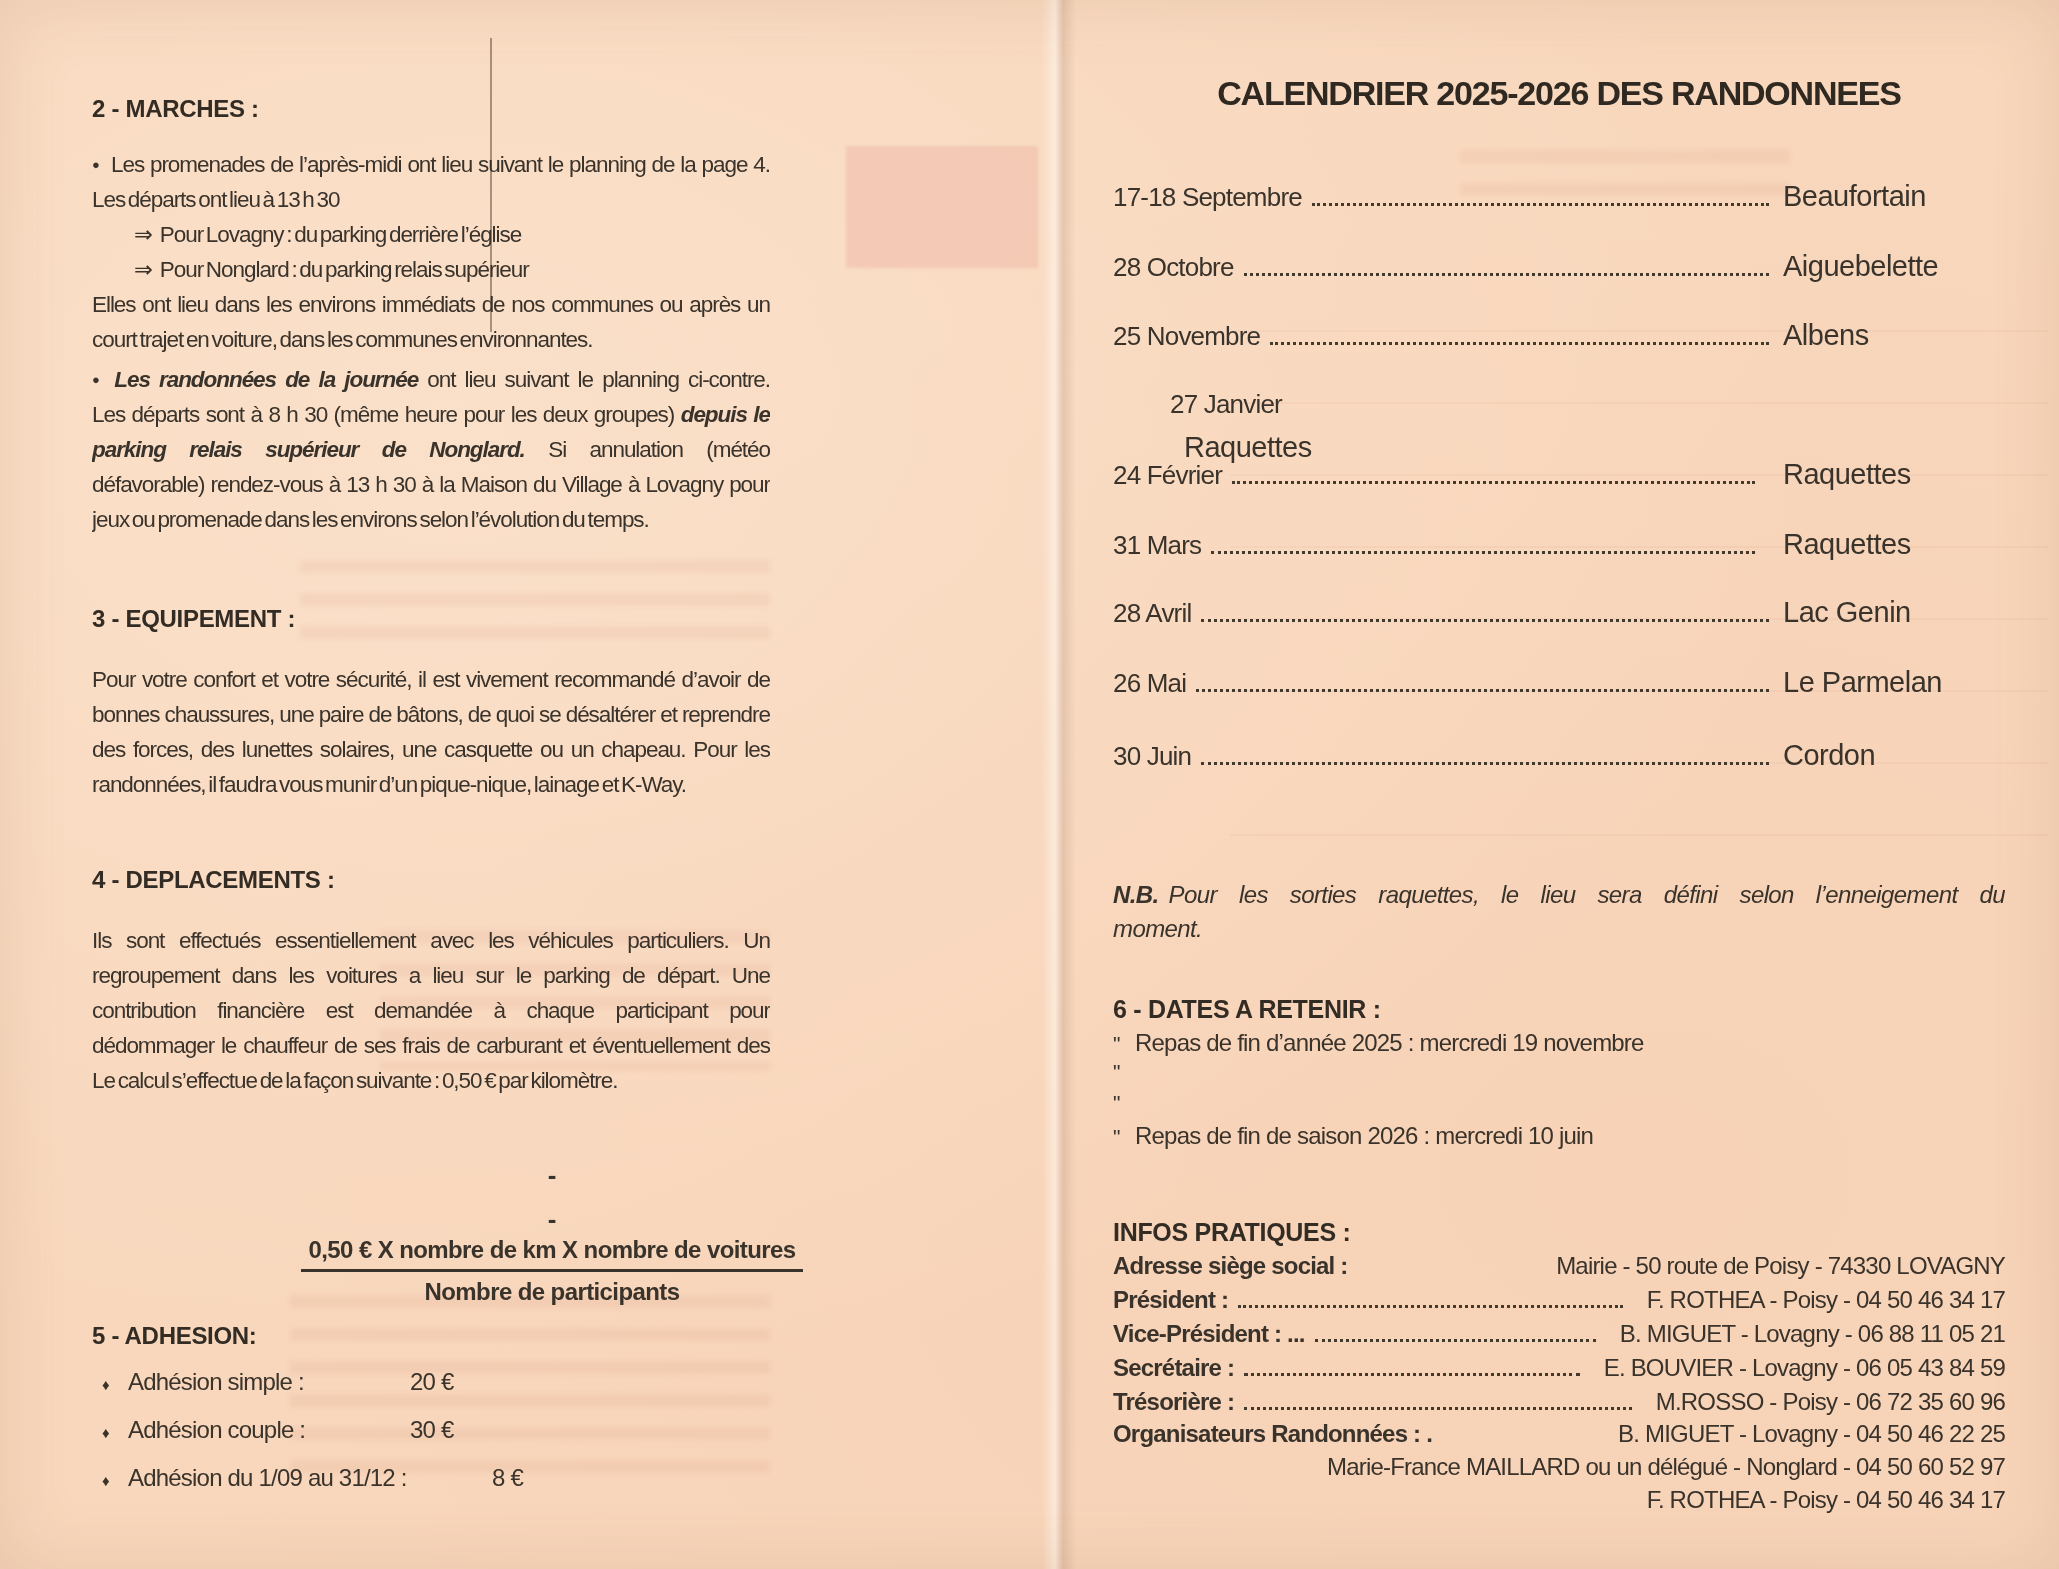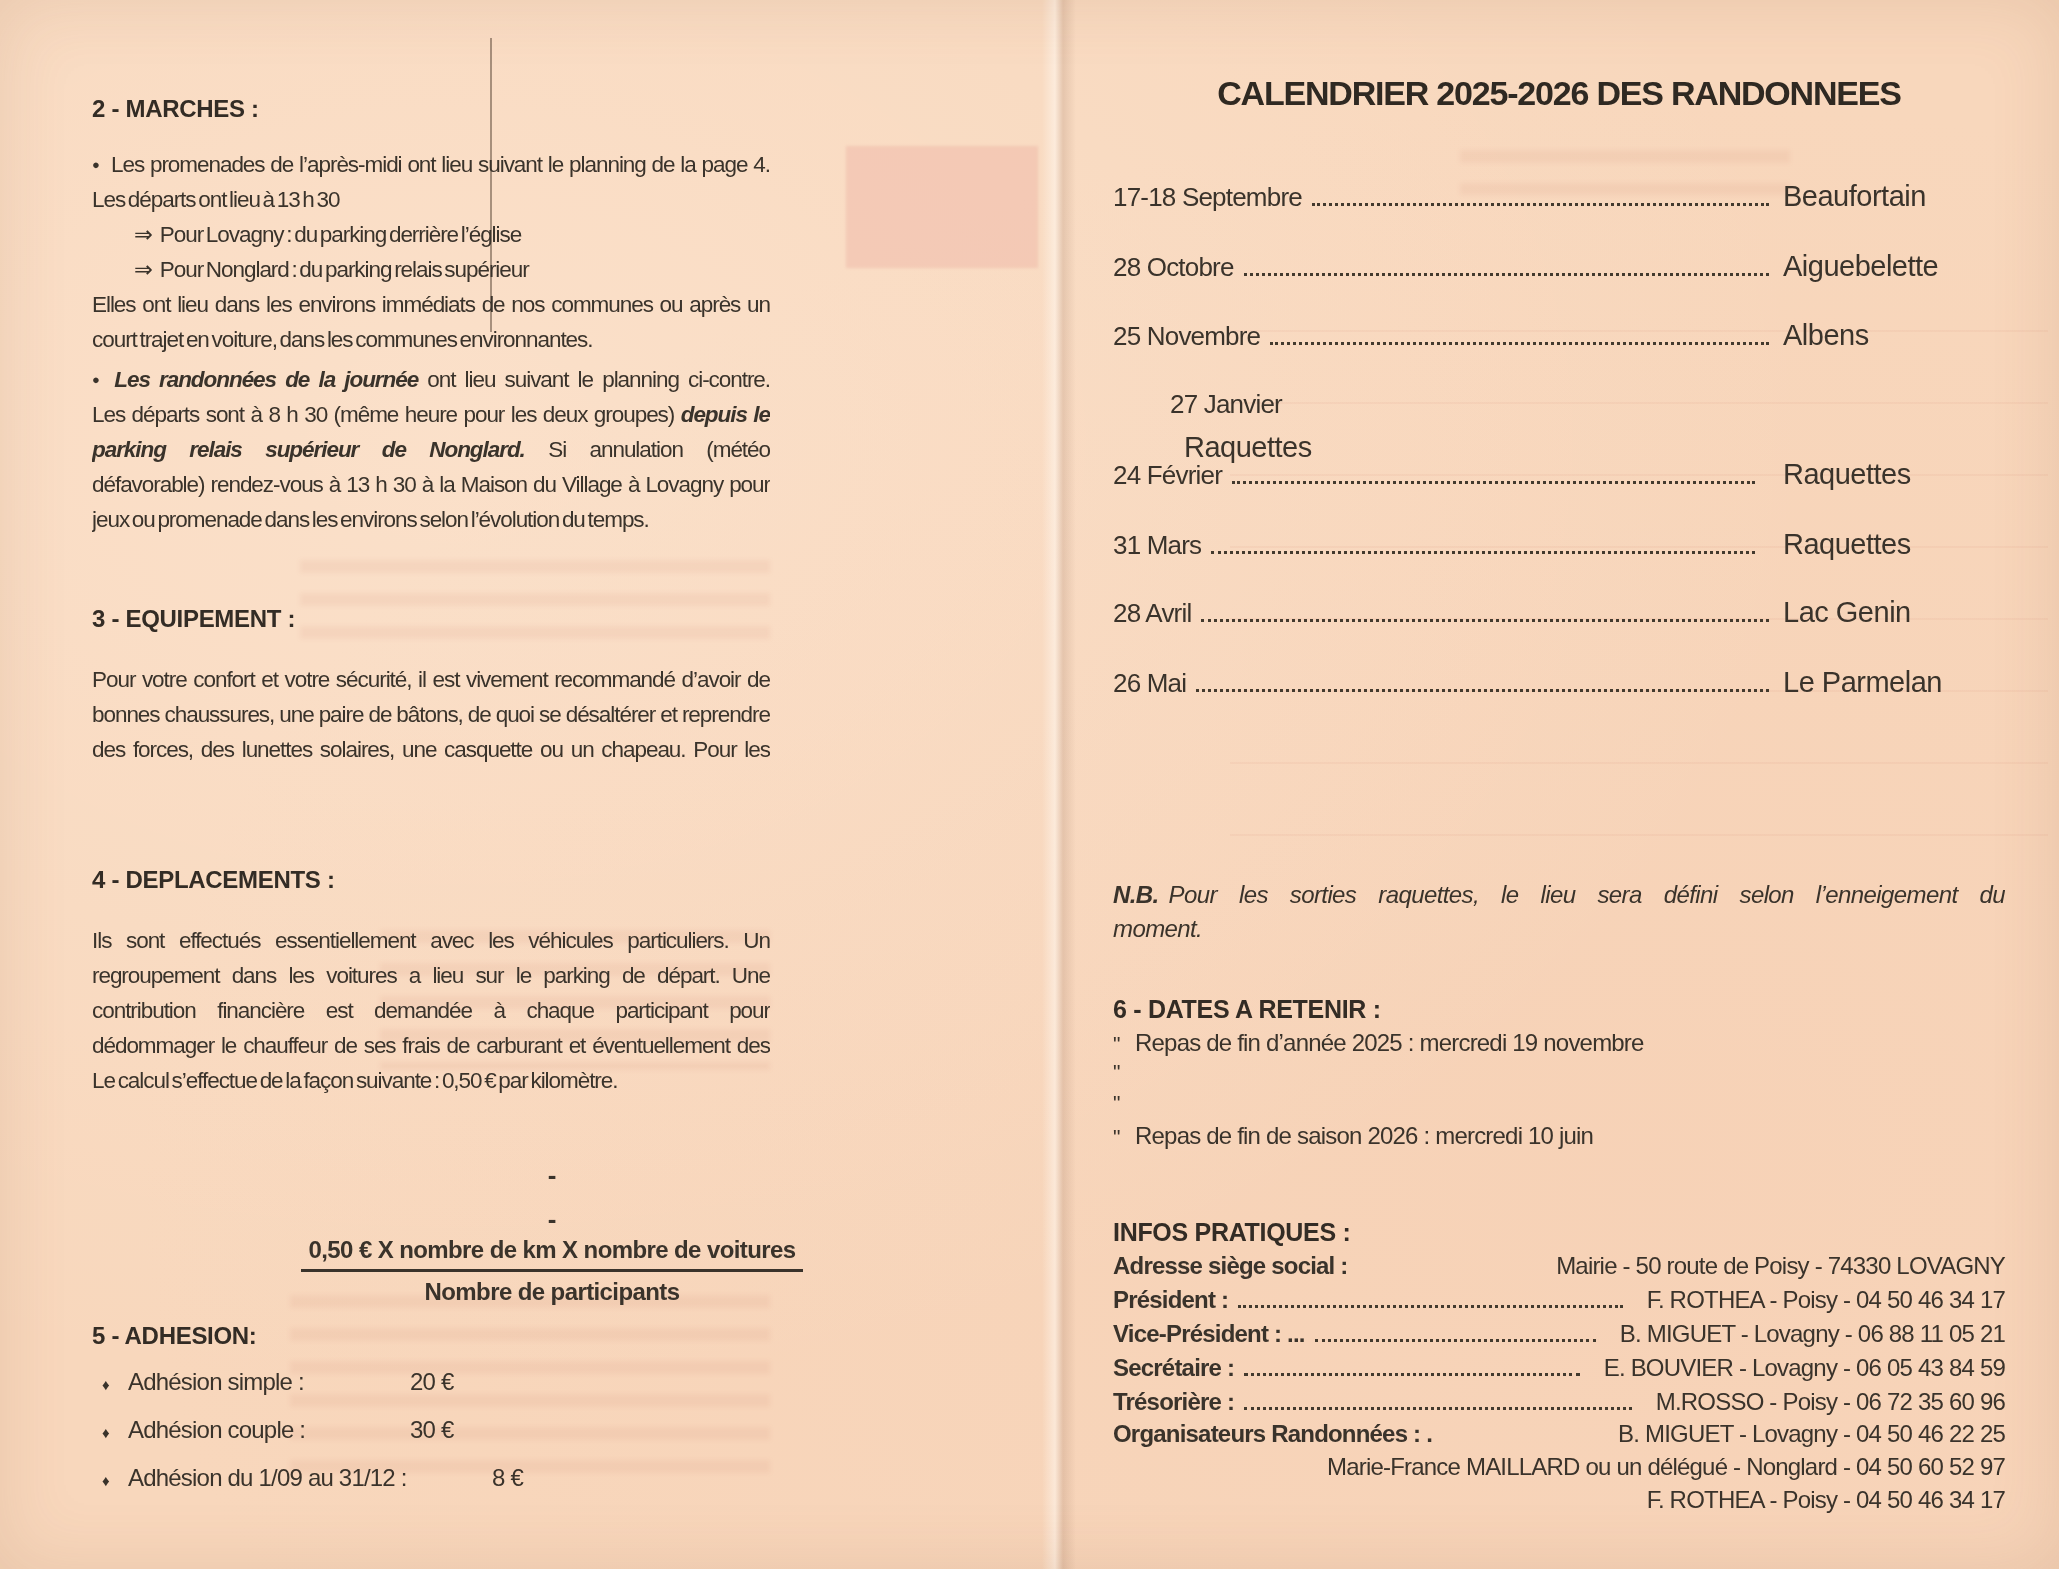--- a/index.html
+++ b/index.html
@@ -96,20 +96,21 @@
     <div class="pline"><span>défavorable) rendez-vous à 13 h 30 à la Maison du Village à Lovagny pour</span></div>
     <div class="pline nj"><span>jeux ou promenade dans les environs selon l’évolution du temps.</span></div>
   </div>
 
   <h2 class="abs" style="left:92px;top:605px;">3 - EQUIPEMENT :</h2>
 
   <div class="abs body-text" style="left:92px;top:662px;width:678px;">
     <div class="pline"><span>Pour votre confort et votre sécurité, il est vivement recommandé d’avoir de</span></div>
     <div class="pline"><span>bonnes chaussures, une paire de bâtons, de quoi se désaltérer et reprendre</span></div>
     <div class="pline"><span>des forces, des lunettes solaires, une casquette ou un chapeau. Pour les</span></div>
+    <div class="pline nj"><span>randonnées, il faudra vous munir d’un pique-nique, lainage et K-Way.</span></div>
   </div>
 
   <h2 class="abs" style="left:92px;top:866px;">4 - DEPLACEMENTS :</h2>
 
   <div class="abs body-text" style="left:92px;top:923px;width:678px;">
     <div class="pline"><span>Ils sont effectués essentiellement avec les véhicules particuliers. Un</span></div>
     <div class="pline"><span>regroupement dans les voitures a lieu sur le parking de départ. Une</span></div>
     <div class="pline"><span>contribution financière est demandée à chaque participant pour</span></div>
     <div class="pline"><span>dédommager le chauffeur de ses frais de carburant et éventuellement des</span></div>
     <div class="pline nj"><span>Le calcul s’effectue de la façon suivante : 0,50 € par kilomètre.</span></div>
@@ -173,20 +174,25 @@
   <div class="abs cal-row" style="left:1113px;top:596px;">
     <span class="cal-date">28 Avril</span>
     <span class="cal-leader"></span>
     <span class="cal-dest">Lac Genin</span>
   </div>
   <div class="abs cal-row" style="left:1113px;top:666px;">
     <span class="cal-date">26 Mai</span>
     <span class="cal-leader"></span>
     <span class="cal-dest">Le Parmelan</span>
   </div>
+  <div class="abs cal-row" style="left:1113px;top:739px;">
+    <span class="cal-date">30 Juin</span>
+    <span class="cal-leader"></span>
+    <span class="cal-dest">Cordon</span>
+  </div>
 
   <div class="abs nb" style="left:1113px;top:878px;">
     <div class="pline" style="height:34px;"><span class="nbl">N.B.</span><span class="nbt">Pour les sorties raquettes, le lieu sera défini selon l’enneigement du</span></div>
     <div class="pline nj" style="height:34px;"><span class="nbt">moment.</span></div>
   </div>
 
   <h2 class="abs" style="left:1113px;top:995px;font-size:25px;">6 - DATES A RETENIR :</h2>
 
   <div class="abs ret-row" style="left:1113px;top:1029px;">
     <span class="ret-bullet">"</span>

